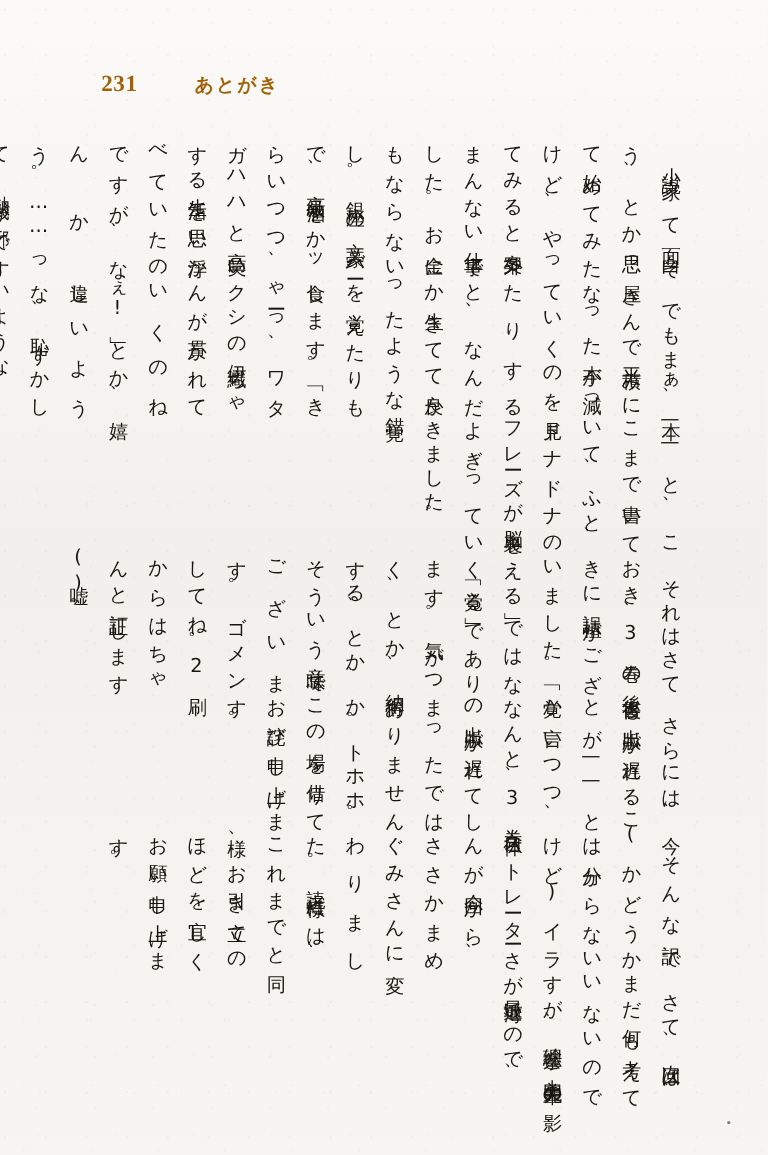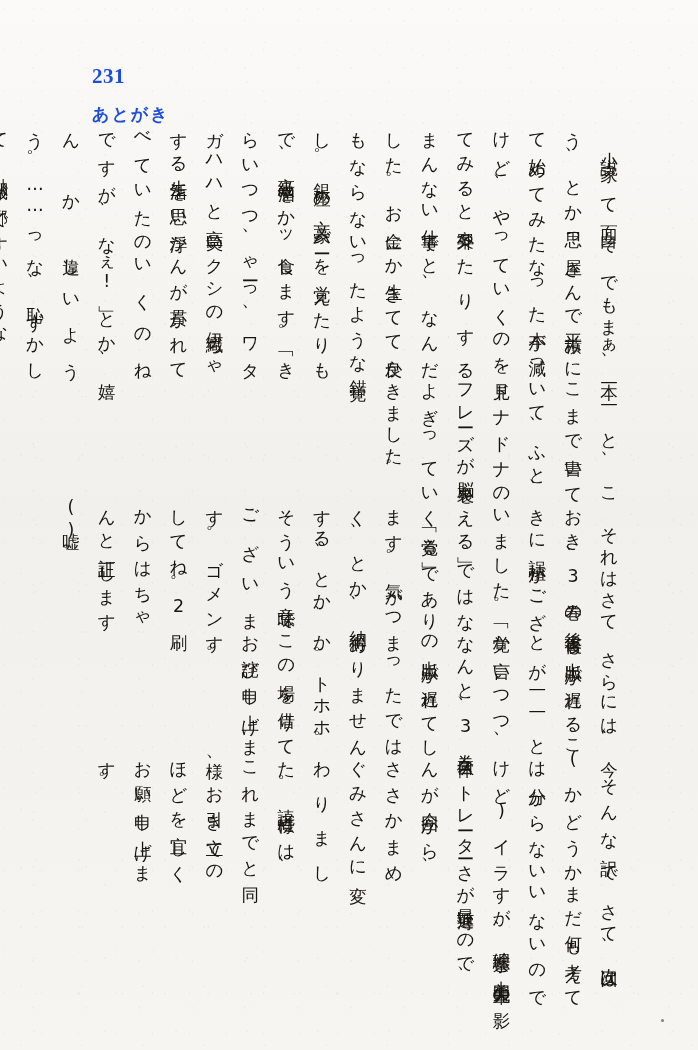--- a/index.html
+++ b/index.html
@@ -39,34 +39,34 @@
   }
 
   
   .running-head {
     position: absolute;
     top: 64px;
     left: 92px;
     display: flex;
     align-items: baseline;
     gap: 14px;
-    color: #1d4ed8;
-    flex-direction: column;
+    color: #a16207;
   }
   .folio {
     font-family: "Liberation Serif", "DejaVu Serif", serif;
     font-size: 21px;
     font-weight: 700;
     letter-spacing: 0.5px;
   }
   .running-title {
     font-family: "DejaVu Sans", "Liberation Sans", sans-serif;
     font-size: 17px;
     font-weight: 700;
     letter-spacing: 2px;
+    margin-left: 38px;
   }
 
   
   .body-text {
     position: absolute;
     top: 120px;
     right: 72px;
     height: 880px;
     width: 540px;
     display: flex;

